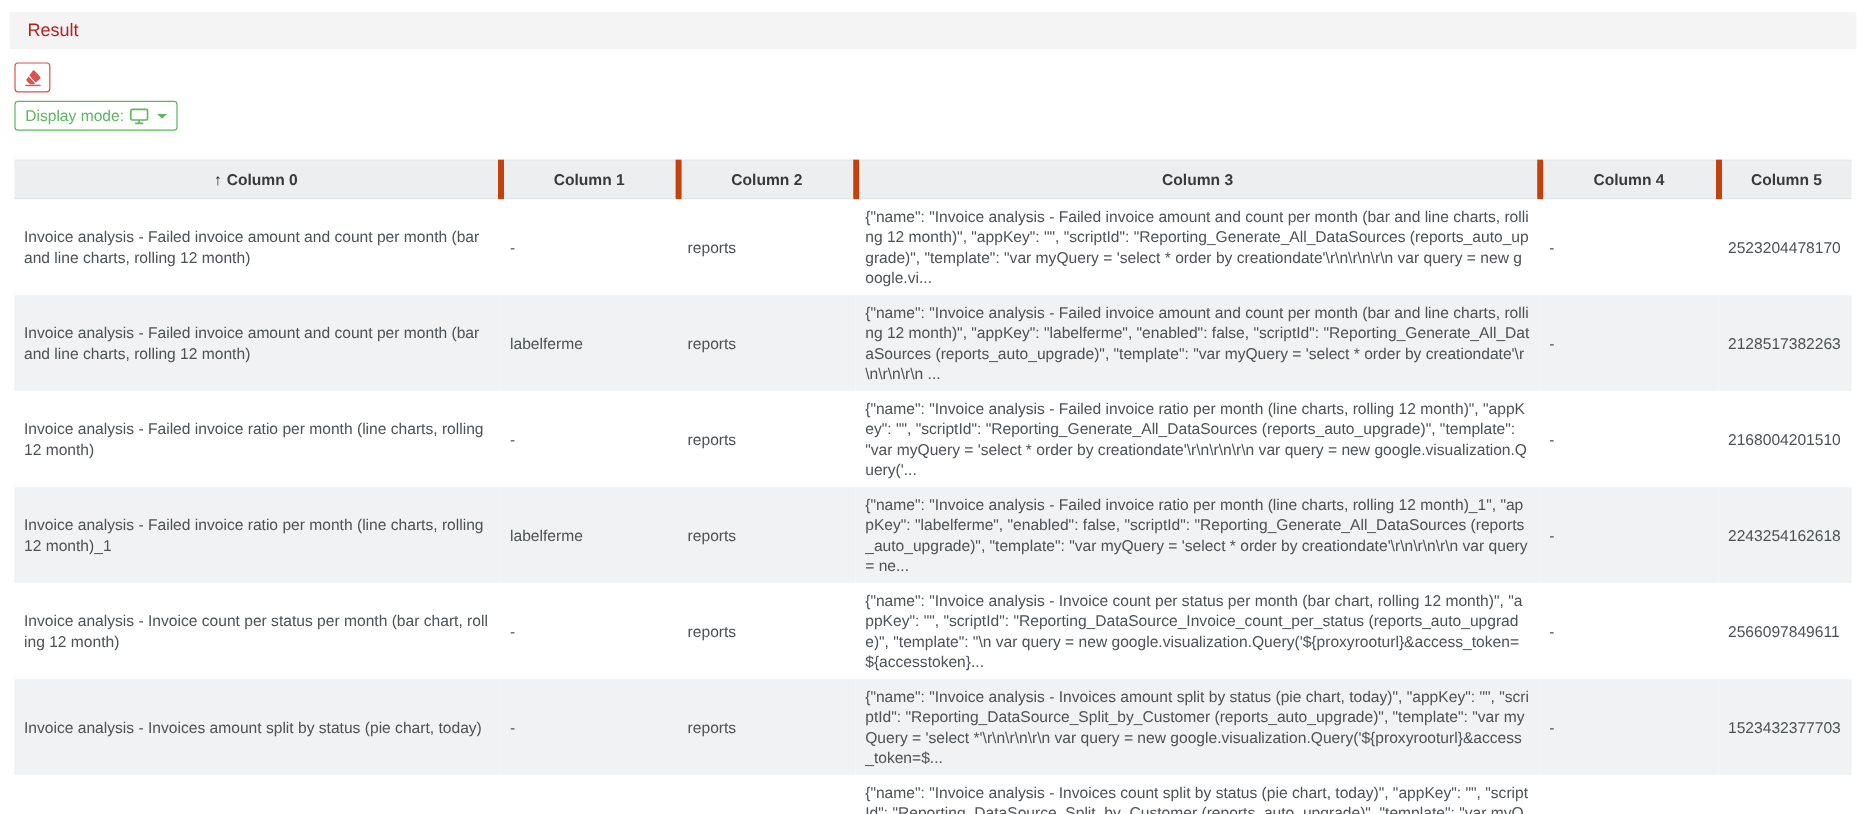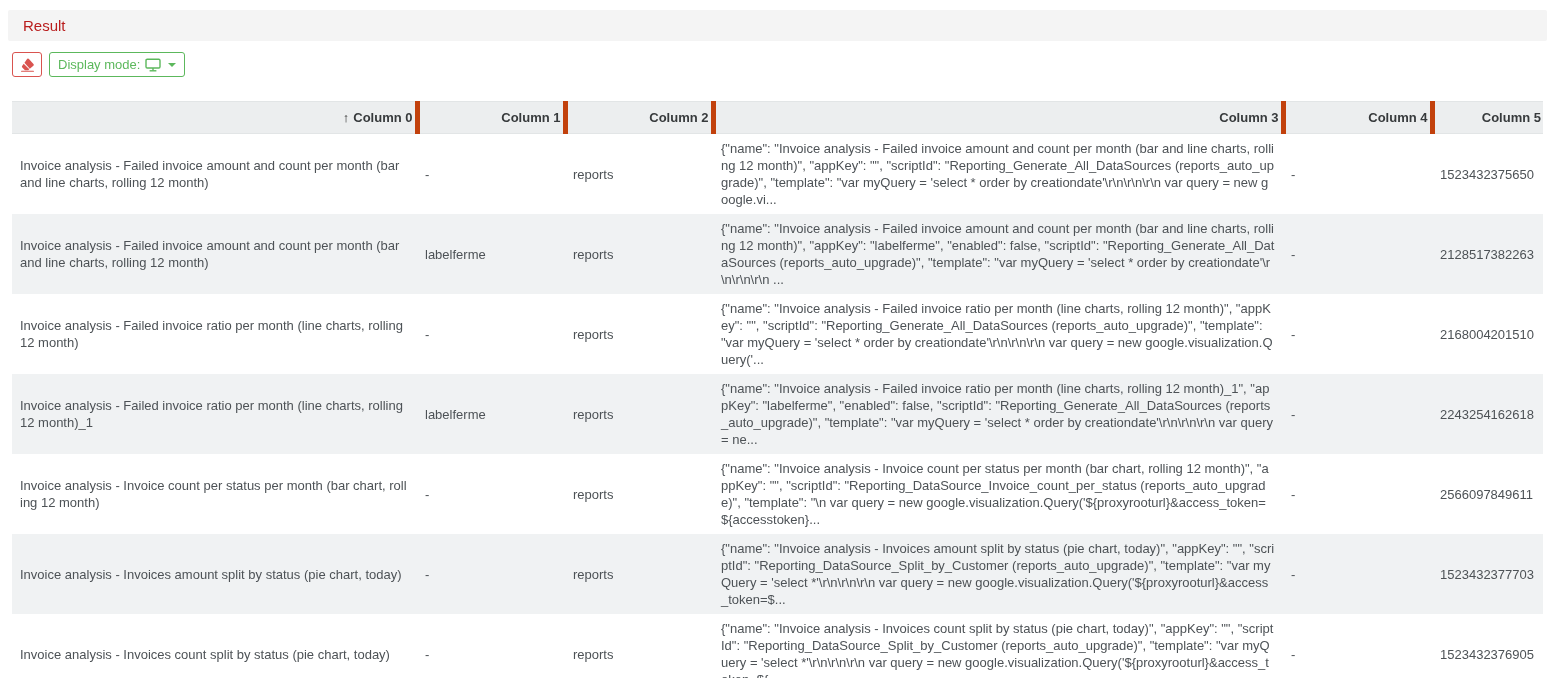--- a/index.html
+++ b/index.html
@@ -16,38 +16,38 @@
   body{
     width:1555px;min-height:678px;background:#fff;
     font-family:"Liberation Sans","DejaVu Sans",sans-serif;
     color:var(--text);
   }
   .result-bar{
     margin:10px 8px 0 8px;height:31px;line-height:31px;
     background:var(--panel-bg);padding:0 15px;
     font-size:15px;color:#b91c1c;border-radius:2px;
   }
-  .toolbar{margin:11px 0 16px 12px;display:flex;align-items:flex-start;gap:7px;}
+  .toolbar{margin:11px 0 16px 12px;display:flex;align-items:flex-start;gap:7px;flex-direction:column;}
   .btn{
     background:#fff;border-radius:3px;height:25px;
     display:inline-flex;align-items:center;gap:5px;
     padding:0 8px;font-size:13px;cursor:pointer;line-height:1;
   }
   .btn-clear{border:1px solid var(--danger);color:var(--danger);width:30px;justify-content:center;padding:0;}
   .btn-display{border:1px solid var(--success);color:var(--success);}
   .caret{
     width:0;height:0;margin-left:2px;
     border-left:4px solid transparent;border-right:4px solid transparent;
     border-top:4px solid var(--success);
   }
   .icon svg{display:block;}
   .table-wrap{margin:24px 12px 0 12px;}
   table{width:100%;border-collapse:collapse;table-layout:fixed;font-size:13px;}
   thead th{
-    background:var(--header-bg);text-align:right;font-weight:600;
+    background:var(--header-bg);text-align:center;font-weight:600;
     color:var(--header-text);padding:8px 2px;font-size:13px;
     border-top:1px solid #e2e5e6;border-bottom:1px solid #e2e5e6;
     white-space:nowrap;overflow:hidden;cursor:pointer;
   }
   thead th + th{border-left:5px solid #c2410c;}
   .sort-arrow{font-weight:700;color:#222;margin-right:4px;font-size:13px;}
   tbody td{
     padding:6px 8px;vertical-align:middle;line-height:17px;color:var(--text);
   }
   tbody tr{height:77px;}
@@ -109,21 +109,21 @@
         <th><span>Column 5</span></th>
       </tr>
     </thead>
     <tbody>
         <tr>
           <td class="col0">Invoice analysis - Failed invoice amount and count per month (bar and line charts, rolling 12 month)</td>
           <td class="col1">-</td>
           <td class="col2">reports</td>
           <td class="col3">{"name": "Invoice analysis - Failed invoice amount and count per month (bar and line charts, rolling 12 month)", "appKey": "", "scriptId": "Reporting_Generate_All_DataSources (reports_auto_upgrade)", "template": "var myQuery = 'select * order by creationdate'\r\n\r\n\r\n var query = new google.vi...</td>
           <td class="col4">-</td>
-          <td class="col5">1523432375650</td>
+          <td class="col5">2523204478170</td>
         </tr>
         <tr>
           <td class="col0">Invoice analysis - Failed invoice amount and count per month (bar and line charts, rolling 12 month)</td>
           <td class="col1">labelferme</td>
           <td class="col2">reports</td>
           <td class="col3">{"name": "Invoice analysis - Failed invoice amount and count per month (bar and line charts, rolling 12 month)", "appKey": "labelferme", "enabled": false, "scriptId": "Reporting_Generate_All_DataSources (reports_auto_upgrade)", "template": "var myQuery = 'select * order by creationdate'\r\n\r\n\r\n ...</td>
           <td class="col4">-</td>
           <td class="col5">2128517382263</td>
         </tr>
         <tr>

